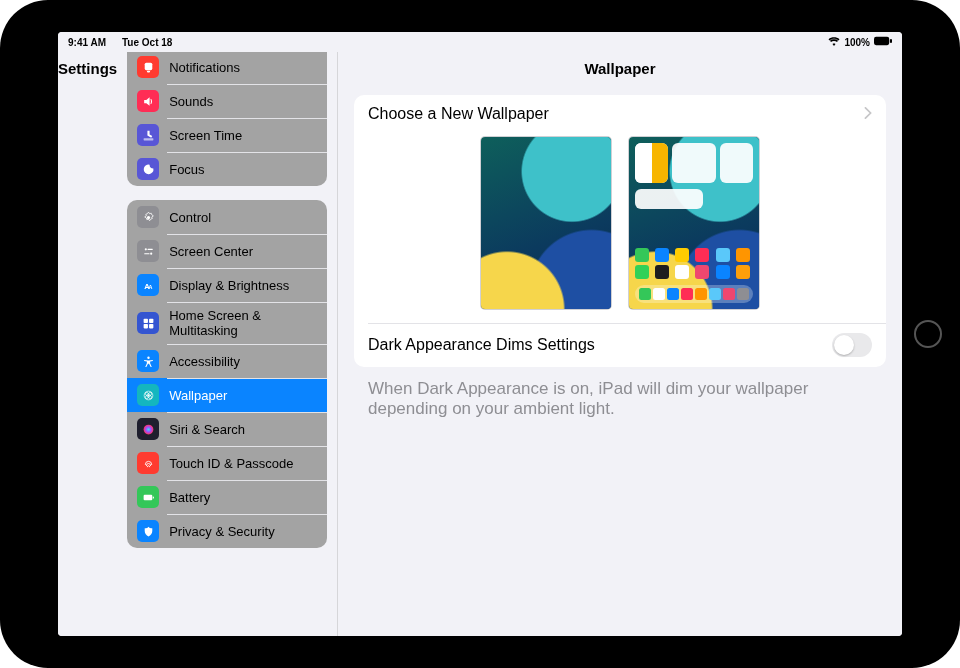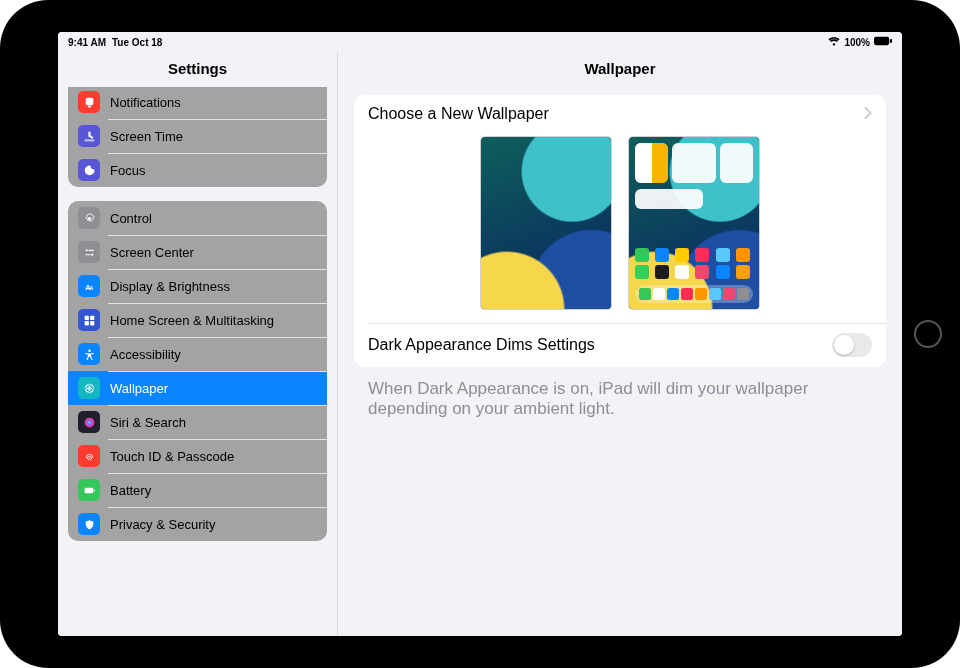--- a/index.html
+++ b/index.html
@@ -28,35 +28,35 @@
     .status-bar {
       height: 20px;
       background: #f2f2f7;
       display: flex;
       justify-content: space-between;
       align-items: center;
       padding: 0 10px;
       font-size: 10px;
       font-weight: 600;
     }
-    .status-left { display:flex; gap:6px; }
+    .status-left { display:flex; gap:16px; }
     .status-right { display:flex; align-items:center; gap:4px; }
     .wifi-icon svg { width:12px; height:10px; }
     .battery-icon svg { width:18px; height:10px; }
     .content {
       flex: 1;
       display: flex;
       overflow: hidden;
     }
     .sidebar {
       width: 280px;
       background: #f2f2f7;
       border-right: 1px solid #d6d6d9;
       display: flex;
-      flex-direction: column;
+      flex-direction: row;
     }
     .sidebar-title {
       text-align: center;
       font-weight: 600;
       font-size: 15px;
       padding: 8px 0 10px;
     }
     .section {
       background: #a3a3a3;
       border-radius: 10px;
@@ -196,20 +196,29 @@
         <div class="sidebar-scroll">
           <div class="section first" id="group-a">
               <div class="sb-item">
                 <span class="sb-icon" style="background: rgb(255, 59, 48);">
                   <svg viewBox="0 0 24 24">
                     <rect x="5" y="3" width="14" height="14" rx="3"></rect>
                     <rect x="9" y="18" width="6" height="3" rx="1.5"></rect>
                   </svg>
                 </span>
                 <span>Notifications</span>
+              </div>
+              <div class="sb-item">
+                <span class="sb-icon" style="background: rgb(255, 45, 85);">
+                  <svg viewBox="0 0 24 24">
+                    <path d="M4 9h4l6-5v16l-6-5H4z"></path>
+                    <path d="M16 8c2 1 2 7 0 8" fill="none" stroke="#fff" stroke-width="2"></path>
+                  </svg>
+                </span>
+                <span>Sounds</span>
               </div>
               <div class="sb-item">
                 <span class="sb-icon" style="background: rgb(88, 86, 214);">
                   <svg viewBox="0 0 24 24">
                     <path d="M10 3h4v7l5 3-2 3-7-4z"></path>
                     <rect x="3" y="17" width="18" height="4" rx="1" opacity="0.6"></rect>
                   </svg>
                 </span>
                 <span>Screen Time</span>
               </div>

